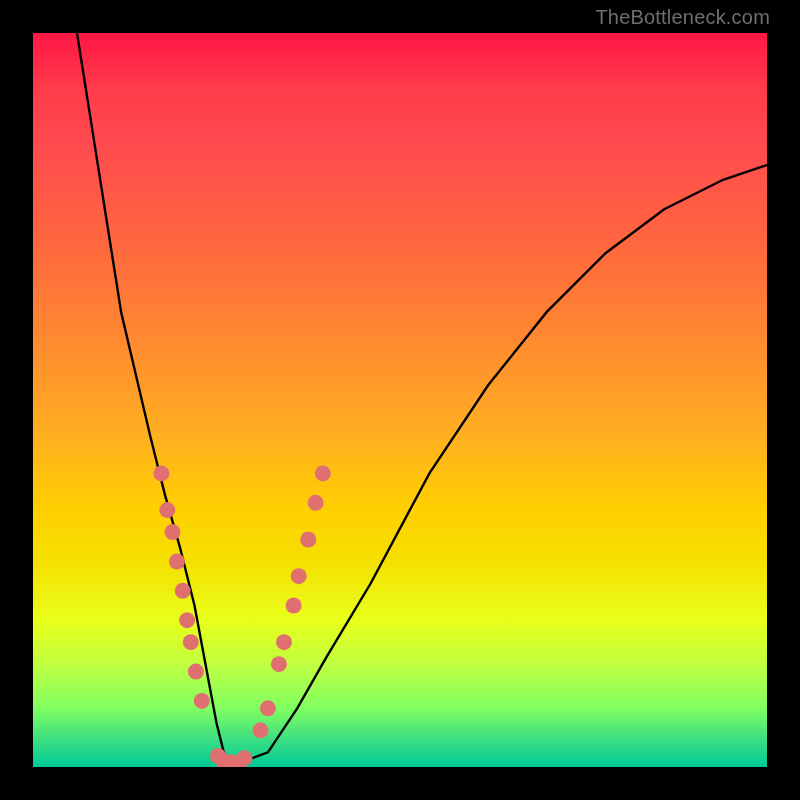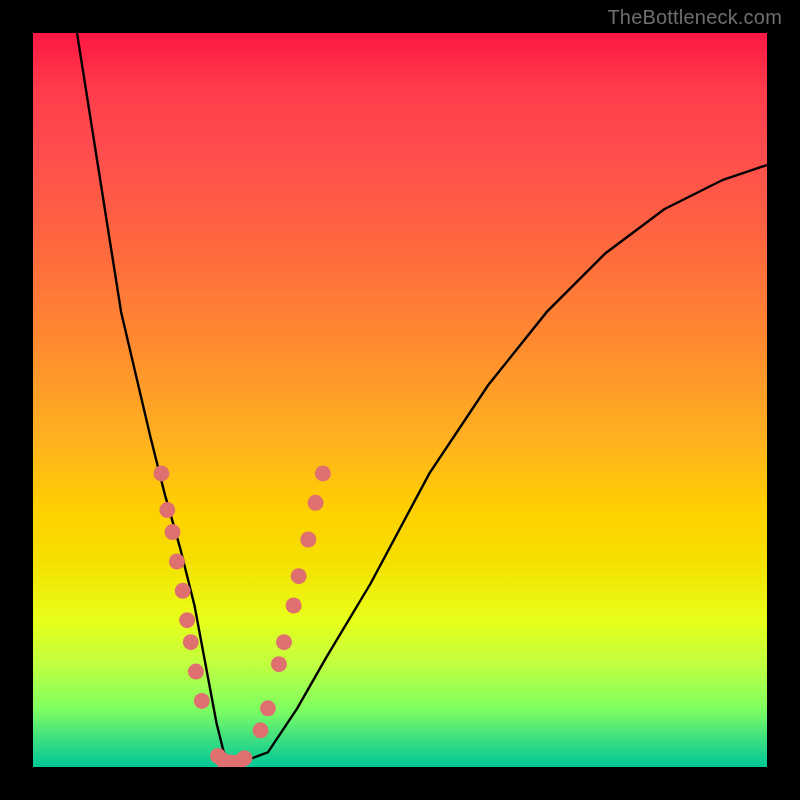--- a/index.html
+++ b/index.html
@@ -33,21 +33,21 @@
       #e8ff1a 80%,
       #c0ff40 86%,
       #80ff60 92%,
       #40e080 96%,
       #00c896 100%
     );
   }
   .watermark {
     position: absolute;
     top: 6px;
-    right: 18px;
+    right: 30px;
     font-family: Arial, Helvetica, sans-serif;
     font-size: 20px;
     font-weight: 500;
     color: #6f6f6f;
     letter-spacing: 0.2px;
   }
   svg.overlay {
     position: absolute;
     left: 0;
     top: 0;

